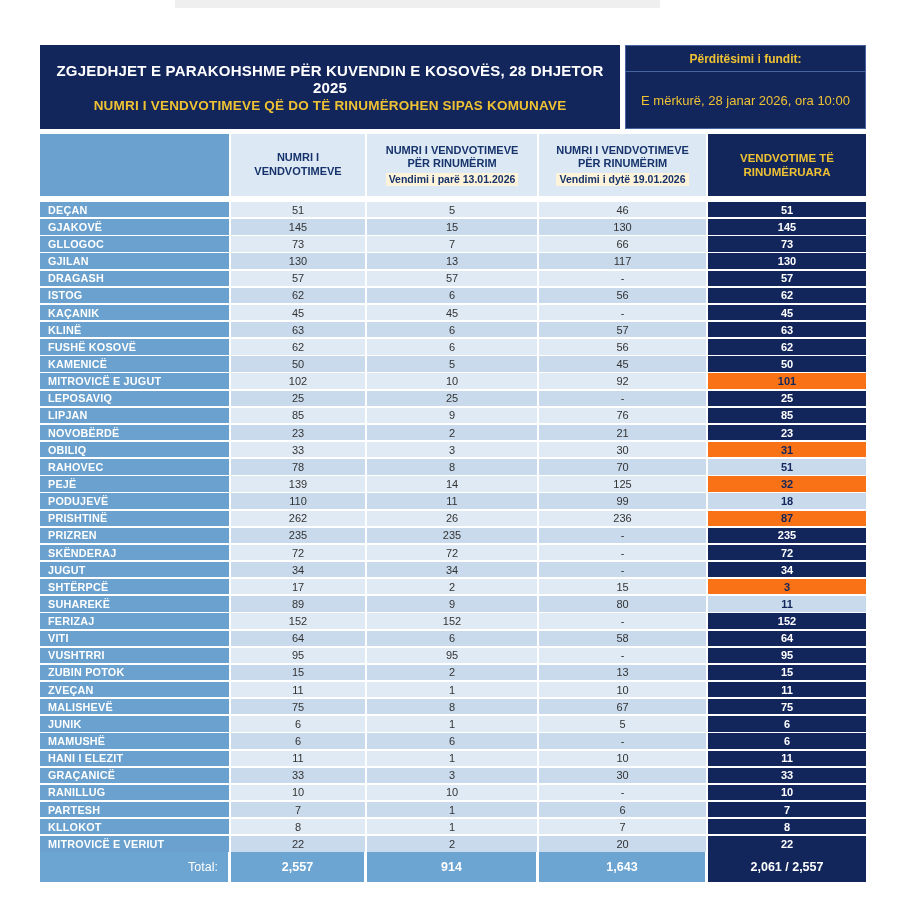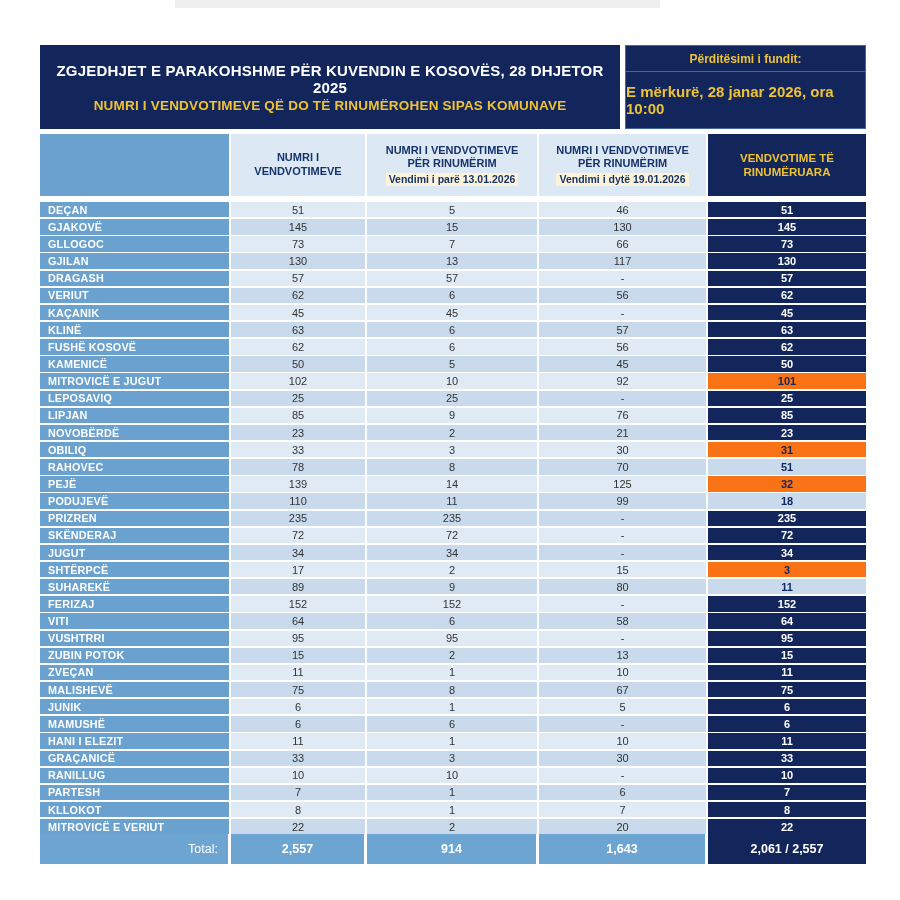--- a/index.html
+++ b/index.html
@@ -13,21 +13,21 @@
   .header-row { display:grid; grid-template-columns:580px 241px; gap:5px; height:84px; }
   .title-box { background:#13265C; display:flex; flex-direction:column;
     justify-content:center; align-items:center; text-align:center; gap:2px; }
   .title-main { color:#ffffff; font-weight:bold; font-size:15px; letter-spacing:.2px; }
   .title-sub  { color:#EFC233; font-weight:bold; font-size:13.5px; letter-spacing:.2px; }
   .update-box { background:#13265C; border:1px solid #46659F; display:flex;
     flex-direction:column; }
   .update-top { flex:0 0 26px; display:flex; align-items:center; justify-content:center;
     border-bottom:1px solid #46659F; color:#EFC233; font-weight:bold; font-size:12px; }
   .update-bottom { flex:1; display:flex; align-items:center; justify-content:center;
-    color:#EFC233; font-weight:bold; font-size:15px; }
+    color:#EFC233; font-weight:normal; font-size:13px; }
 
   
   .grid5 { display:grid; grid-template-columns:189px 134px 170px 167px 158px; gap:2px; }
 
   
   .cols-header { margin-top:5px; height:62px; }
   .colhead { display:flex; flex-direction:column; justify-content:center;
     align-items:center; text-align:center; font-weight:bold; color:#16336B;
     font-size:11px; line-height:1.25; background:#DCE8F4; }
   .colhead.muni-head { background:#6AA1CE; }
@@ -132,21 +132,21 @@
 
   <div class="grid5 row light">
     <div class="cell muni">DRAGASH</div>
     <div class="cell num">57</div>
     <div class="cell num">57</div>
     <div class="cell num">-</div>
     <div class="cell recount complete">57</div>
   </div>
 
   <div class="grid5 row shade">
-    <div class="cell muni">VERIUT</div>
+    <div class="cell muni">ISTOG</div>
     <div class="cell num">62</div>
     <div class="cell num">6</div>
     <div class="cell num">56</div>
     <div class="cell recount complete">62</div>
   </div>
 
   <div class="grid5 row light">
     <div class="cell muni">KAÇANIK</div>
     <div class="cell num">45</div>
     <div class="cell num">45</div>
@@ -235,20 +235,27 @@
   </div>
 
   <div class="grid5 row shade">
     <div class="cell muni">PODUJEVË</div>
     <div class="cell num">110</div>
     <div class="cell num">11</div>
     <div class="cell num">99</div>
     <div class="cell recount">18</div>
   </div>
 
+  <div class="grid5 row light">
+    <div class="cell muni">PRISHTINË</div>
+    <div class="cell num">262</div>
+    <div class="cell num">26</div>
+    <div class="cell num">236</div>
+    <div class="cell recount">87</div>
+  </div>
 
   <div class="grid5 row shade">
     <div class="cell muni">PRIZREN</div>
     <div class="cell num">235</div>
     <div class="cell num">235</div>
     <div class="cell num">-</div>
     <div class="cell recount complete">235</div>
   </div>
 
   <div class="grid5 row light">

